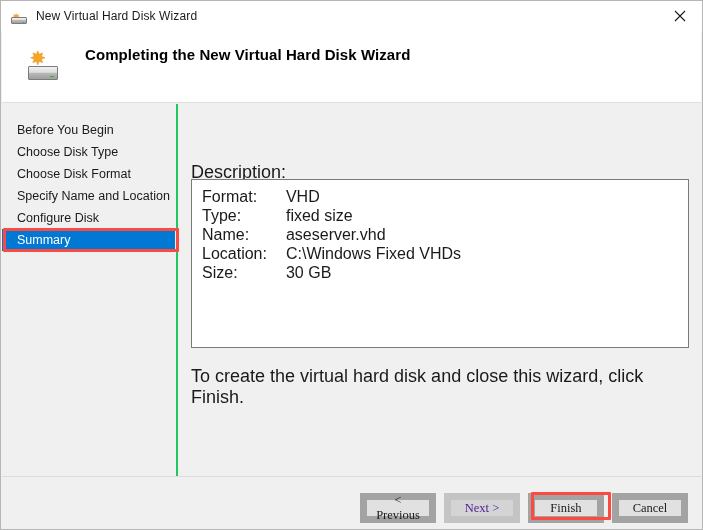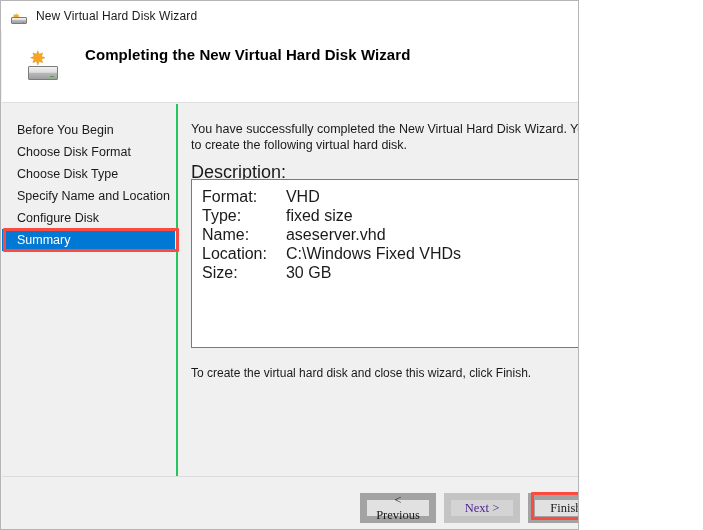--- a/index.html
+++ b/index.html
@@ -9,21 +9,21 @@
   }
   body {
     width: 703px;
     height: 530px;
     font-family: "Liberation Sans", sans-serif;
     -webkit-font-smoothing: antialiased;
   }
 
   #window {
     position: relative;
-    width: 579px;
+    width: 703px;
     height: 530px;
     box-sizing: border-box;
     border: 1px solid #b5b5b5;
     background: #f0f0f0;
     overflow: hidden;
   }
 
   
   #titlebar {
     position: absolute;
@@ -185,21 +185,21 @@
   #description-table td {
     padding: 0 0 3px 0;
     vertical-align: top;
     line-height: 16px;
     white-space: nowrap;
   }
   #description-table td.k { padding-right: 19px; }
   #outro-text {
     position: absolute;
     left: 12px; top: 262px;
-    font-size: 12px;
+    font-size: 18px;
     color: #1a1a1a;
   }
 
   
   #footer {
     position: absolute;
     left: 1px; top: 475px;
     width: 699px;
     height: 53px;
     background: #f0f0f0;
@@ -266,29 +266,28 @@
       </span>
       <span class="hd-body">
         <span class="hd-led"></span>
       </span>
     </span>
     <div id="header-title">Completing the New Virtual Hard Disk Wizard</div>
   </div>
 
   <div id="sidebar">
     <div class="nav-item">Before You Begin</div>
+    <div class="nav-item">Choose Disk Type</div>
     <div class="nav-item">Choose Disk Format</div>
-    <div class="nav-item">Choose Disk Type</div>
     <div class="nav-item">Specify Name and Location</div>
     <div class="nav-item">Configure Disk</div>
     <div class="nav-item selected">Summary</div>
   </div>
 
   <div id="content">
-    <div id="intro-text">You have successfully completed the New Virtual Hard Disk Wizard. You are about to create the following virtual hard disk.</div>
     <div id="description-label">Description:</div>
 
     <div id="description-box">
       <table id="description-table">
         <tbody>
             <tr>
           <td class="k">Format:</td>
           <td class="v">VHD</td>
         </tr>
         <tr>

